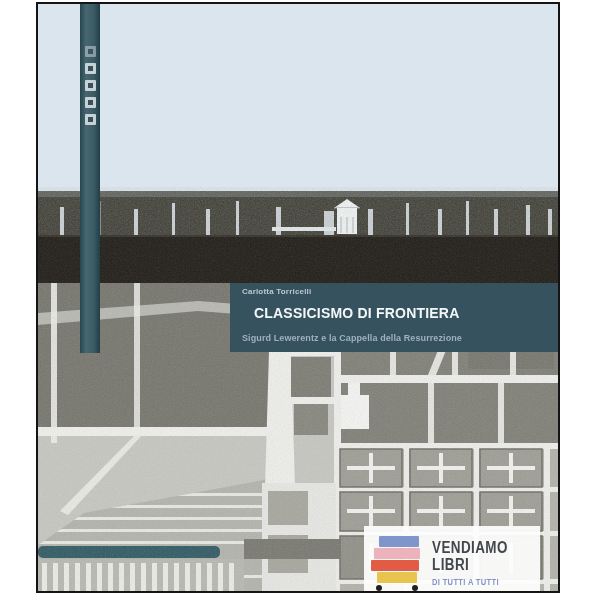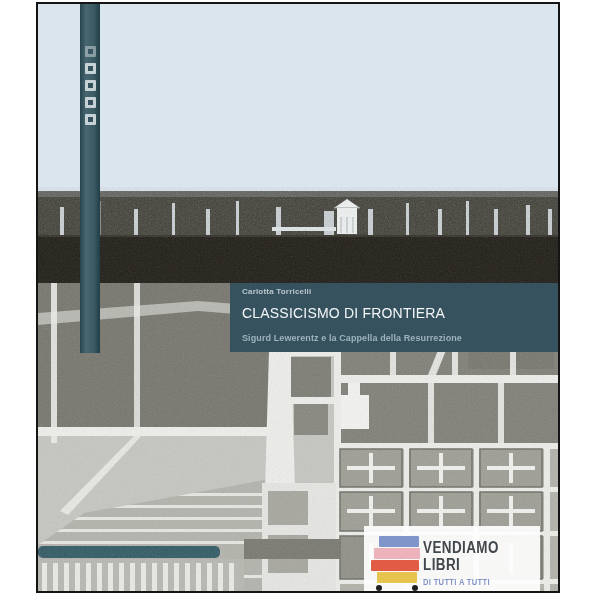--- a/index.html
+++ b/index.html
@@ -17,25 +17,25 @@
          background:linear-gradient(to right,#27454f,#47666f 30%,#3a5a64 70%,#203e48);
          display:flex;flex-direction:column;align-items:center;}
   .spine .marks{margin-top:42px;display:flex;flex-direction:column;gap:6px;align-items:center;}
   .mark{width:11px;height:11px;background:#c7d2d6;display:flex;align-items:center;justify-content:center;border-radius:1px;}
   .mark i{display:block;width:5px;height:5px;background:#35525e;}
   .mark.dim{opacity:.55;}
   
   .titleband{left:192px;top:279px;width:328px;height:69px;background:#36525f;
              box-sizing:border-box;padding:4px 8px 0 12px;color:#fff;}
   .author{font-size:8px;font-weight:600;color:#bcc8ce;letter-spacing:.2px;}
-  .booktitle{margin-top:9px;font-size:14px;font-weight:400;color:#f4f7f8;letter-spacing:.2px;}
+  .booktitle{margin-top:9px;font-size:14px;font-weight:700;color:#f4f7f8;letter-spacing:.2px;margin-left:12px;}
   .subtitle{margin-top:12px;font-size:9px;font-weight:600;color:#9db2bc;letter-spacing:.1px;}
   
   .wm{left:326px;top:522px;width:176px;height:65px;background:rgba(253,253,253,.94);
-      display:flex;align-items:center;box-sizing:border-box;padding:13px 4px 4px 7px;}
+      display:flex;align-items:center;box-sizing:border-box;padding:13px 4px 4px 7px;gap:9px;}
   .stack{width:52px;display:flex;flex-direction:column;gap:1px;}
   .stripe{height:11px;border-radius:1px;}
   .s1{width:40px;margin-left:8px;}
   .s2{width:46px;margin-left:3px;}
   .s3{width:48px;margin-left:0;}
   .s4{width:40px;margin-left:6px;}
   .wheels{display:flex;justify-content:space-between;width:42px;margin:1px 0 0 5px;}
   .wheel{width:6px;height:6px;border-radius:50%;background:#202020;}
   .wmtext{transform:scaleX(.84);transform-origin:left center;}
   .wmline{font-size:16px;line-height:1.08;font-weight:700;color:#41474c;letter-spacing:.5px;}

